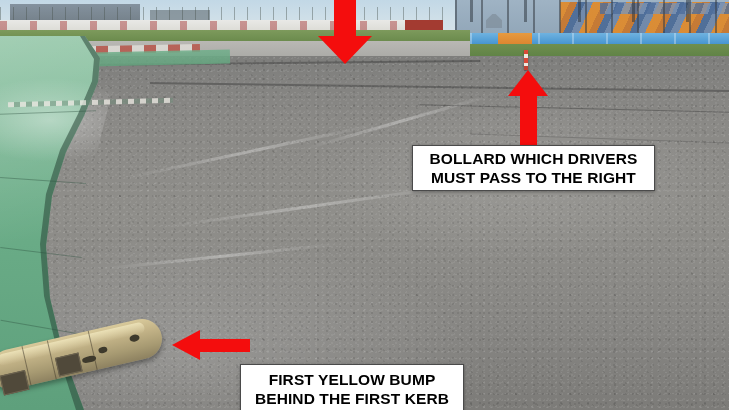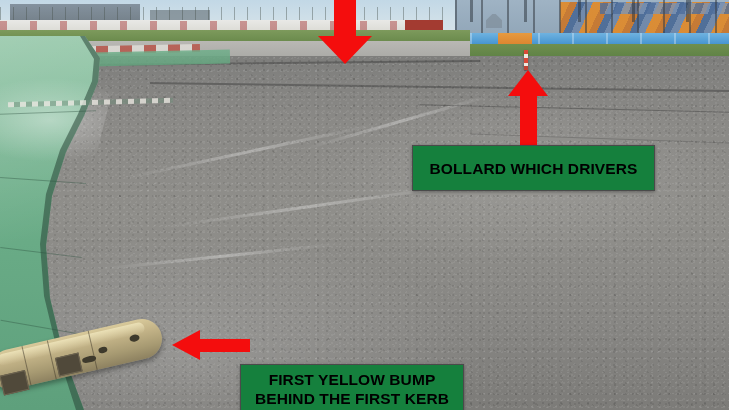--- a/index.html
+++ b/index.html
@@ -315,21 +315,21 @@
     clip-path: polygon(0 50%, 100% 0, 100% 100%);
   }
   .arrow-left .shaft {
     position: absolute; left: 25px; top: 9px; width: 53px; height: 13px;
     background: var(--red);
   }
 
   
   .callout {
     position: absolute;
-    background: #15803d;
+    background: #ffffff;
     border: 1px solid #4a4a4a;
     display: flex;
     flex-direction: column;
     align-items: center;
     justify-content: center;
     box-sizing: border-box;
     padding: 4px 10px;
     box-shadow: 0 1px 3px rgba(0,0,0,.35);
   }
   .callout .line {
@@ -423,20 +423,21 @@
     <div class="shaft"></div>
   </div>
 
   <div class="arrow arrow-left">
     <div class="shaft"></div>
     <div class="head"></div>
   </div>
 
   <div class="callout" id="callout-bollard">
     <div class="line">BOLLARD WHICH DRIVERS</div>
+    <div class="line">MUST PASS TO THE RIGHT</div>
   </div>
 
   <div class="callout" id="callout-bump">
     <div class="line">FIRST YELLOW BUMP</div>
     <div class="line">BEHIND THE FIRST KERB</div>
   </div>
 
 </div>
 
 </body></html>

